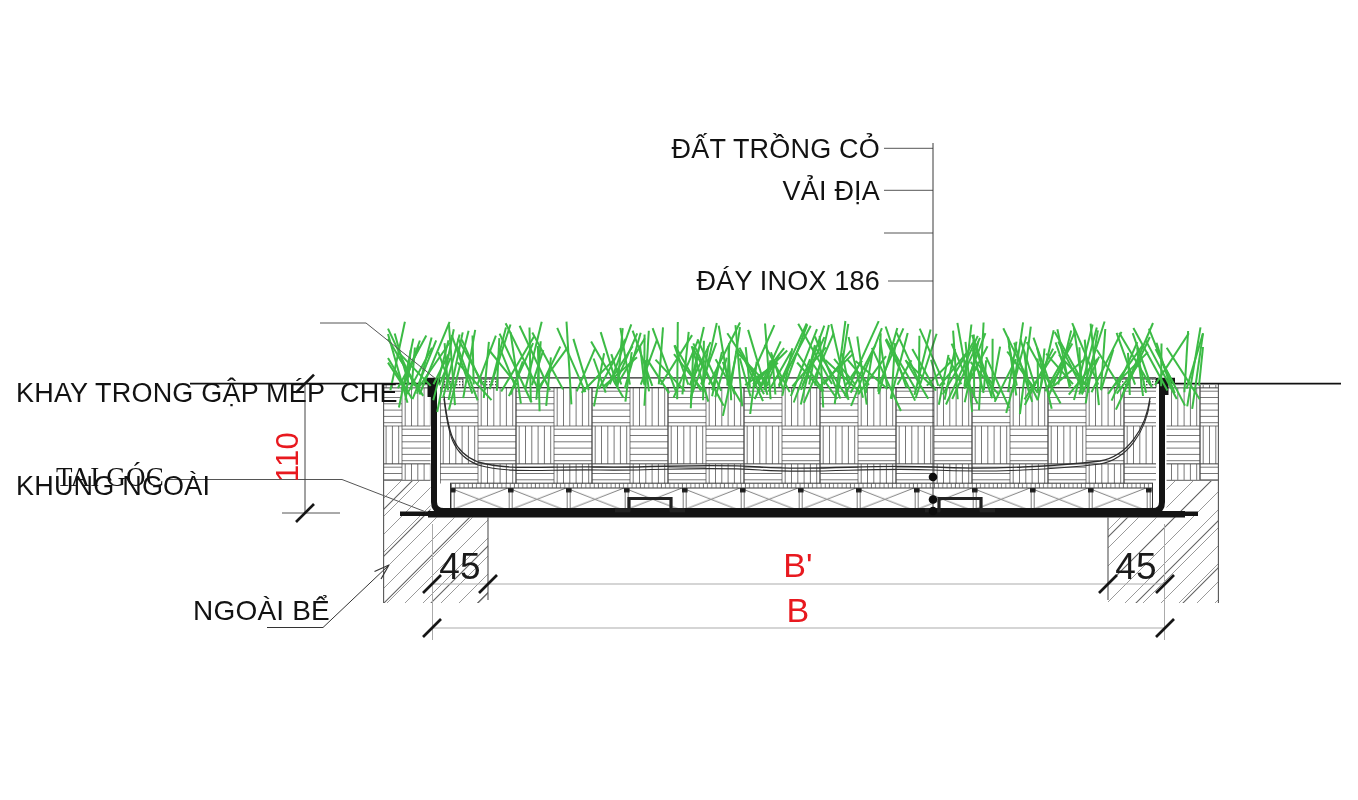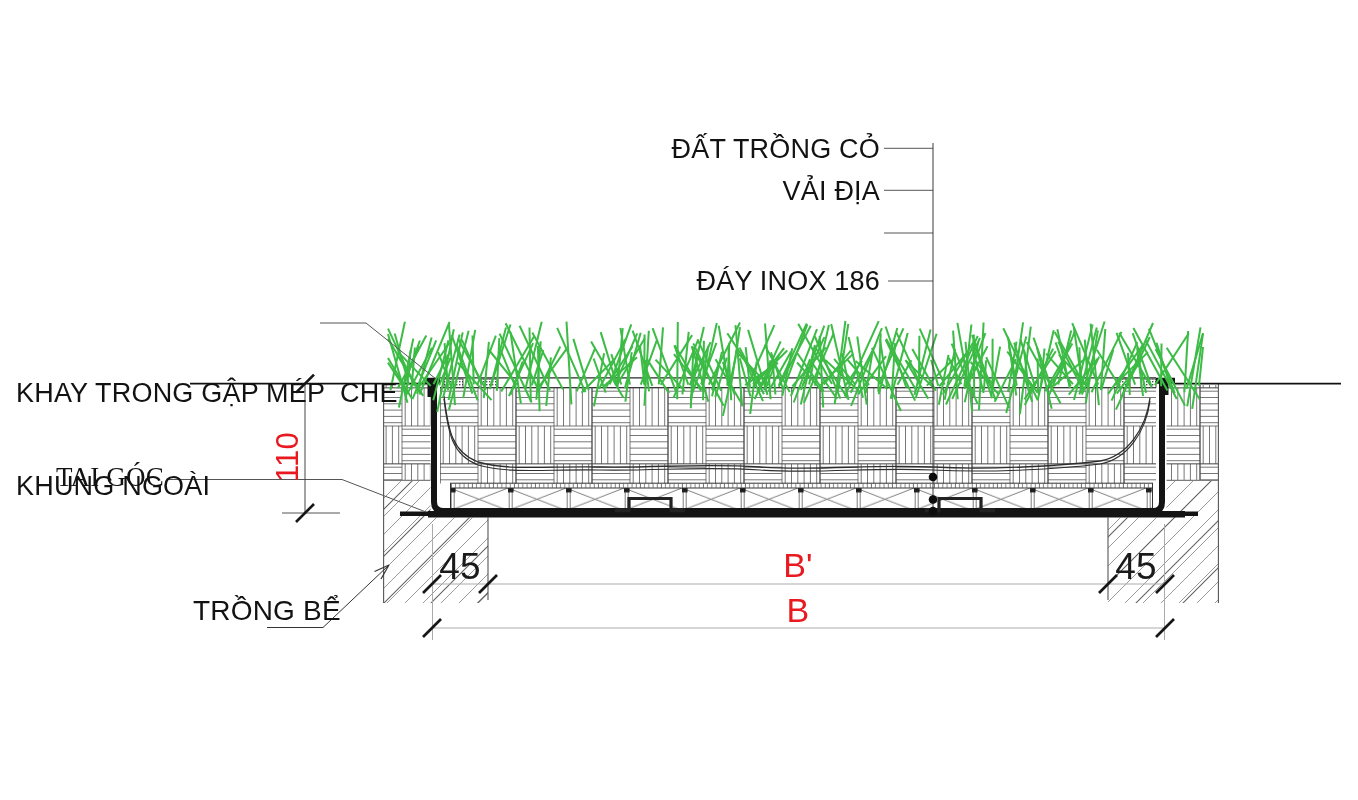--- a/index.html
+++ b/index.html
@@ -476,21 +476,21 @@
 <div class="lbl mat" style="top:134px;">ĐẤT TRỒNG CỎ</div>
 <div class="lbl mat" style="top:176px;">VẢI ĐỊA</div>
 <div class="lbl mat" style="top:266px;">ĐÁY INOX 186</div>
 
 <div class="lbl" style="left:16px;top:316px;font-size:27px;">
   <div>KHAY TRONG GẬP MÉP  CHE</div>
   <div>KHUNG NGOÀI</div>
 </div>
 
 <div class="lbl" style="left:56px;top:462px;font-size:27px;font-family:Liberation Serif, serif;">TAI GÓC</div>
-<div class="lbl" style="left:193px;top:595px;font-size:28px;">TRỒNG BỂ</div>
+<div class="lbl" style="left:193px;top:595px;font-size:28px;">NGOÀI BỂ</div>
 
 <div id="lbl-110" class="lbl red dimtxt" style="left:256px;top:440px;width:62px;height:34px;font-size:31px;">110</div>
 <div class="lbl dimtxt" style="left:430px;top:546px;width:60px;font-size:37px;color:#1a1a1a;">45</div>
 <div class="lbl dimtxt" style="left:1106px;top:546px;width:60px;font-size:37px;color:#1a1a1a;">45</div>
 <div class="lbl red dimtxt" style="left:748px;top:546px;width:100px;font-size:34px;">B'</div>
 <div class="lbl red dimtxt" style="left:748px;top:591px;width:100px;font-size:34px;">B</div>
 
 </div>
 
 </body></html>

